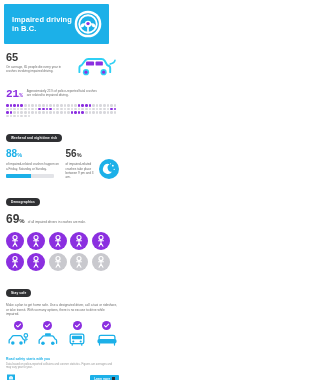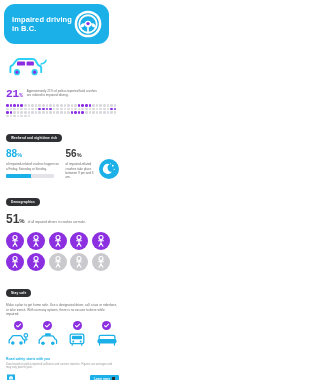--- a/index.html
+++ b/index.html
@@ -7,21 +7,21 @@
     width:125px;height:380px;overflow:hidden;
     background:#ffffff;
     font-family:"Liberation Sans",sans-serif;
     -webkit-font-smoothing:antialiased;
   }
   .page{width:125px;height:380px;position:relative;background:#fff;box-sizing:border-box;}
 
   
   .header{
     margin:4px 16px 0 4px;height:40px;background:#1cb0e8;
-    border-radius:11px;display:flex;align-items:center;
+    border-radius:1px;display:flex;align-items:center;
     justify-content:space-between;padding:0 7px 0 8px;box-sizing:border-box;
   }
   .header-title{
     color:#fff;font-size:7.5px;font-weight:bold;line-height:9.5px;letter-spacing:.1px;
   }
   .wheel{width:28px;height:28px;flex:0 0 28px;}
 
   
   .sec{padding:0 6px;box-sizing:border-box;}
   .body-txt{font-size:3.1px;line-height:4.4px;color:#6d6d6d;}
@@ -102,20 +102,24 @@
       <circle cx="20" cy="20" r="12.5" fill="none" stroke="#ffffff" stroke-width="2.6"></circle>
       <circle cx="20" cy="20" r="4.6" fill="#ffffff"></circle>
       <circle cx="20" cy="19.4" r="2.4" fill="#8b2fe0"></circle>
       <rect x="18.8" y="22" width="2.4" height="10" fill="#ffffff"></rect>
       <path d="M16 19 C11 18 9 21 8.6 25 C12.5 25.6 15.5 23.5 16 19 Z" fill="#ffffff"></path>
       <path d="M24 19 C29 18 31 21 31.4 25 C27.5 25.6 24.5 23.5 24 19 Z" fill="#ffffff"></path>
     </svg>
   </div>
 
   <div class="sec block65">
+    <div class="left">
+      <div class="num">65</div>
+      <div class="body-txt txt">On average, 65 people die every year in crashes involving impaired driving.</div>
+    </div>
     <svg class="carwrap" viewBox="0 0 60 34">
       <path d="M6 24 L6 18 C6 16 7 15 9 14.6 L14 8 C15 6.6 16.5 6 18 6 L36 6 C38 6 39.5 6.8 40.5 8.4 L44 14.6 C46.5 15 48 16.2 48 18.4 L48 24" fill="none" stroke="#2fd0f5" stroke-width="2.6" stroke-linecap="round" stroke-linejoin="round"></path>
       <path d="M48 13 C52 12 54 10.5 54.5 8" fill="none" stroke="#2fd0f5" stroke-width="2.2" stroke-linecap="round"></path>
       <rect x="15" y="9.5" width="11" height="5.5" rx="1.2" fill="#8b2fe0"></rect>
       <rect x="28" y="9.5" width="10" height="5.5" rx="1.2" fill="#8b2fe0"></rect>
       <circle cx="15" cy="24" r="4.2" fill="#2fd0f5"></circle>
       <circle cx="15" cy="24" r="2.1" fill="#8b2fe0"></circle>
       <circle cx="39" cy="24" r="4.2" fill="#2fd0f5"></circle>
       <circle cx="39" cy="24" r="2.1" fill="#8b2fe0"></circle>
     </svg>
@@ -252,21 +256,21 @@
           <circle cx="18.2" cy="12.4" r="0.8" fill="#ffffff"></circle>
           <circle cx="13.8" cy="5.6" r="0.6" fill="#ffffff"></circle>
         </svg>
       </div>
     </div>
   </div>
 
   <div class="sec" style="margin-top:9px">
     <span class="badge">Demographics</span>
     <div class="d69">
-      <div class="p"><span style="font-size:12px">51</span><span>%</span></div>
+      <div class="p"><span style="font-size:12px">69</span><span>%</span></div>
       <div class="t">of all impaired drivers in crashes are male.</div>
     </div>
     <div class="people" id="people">
         <svg viewBox="0 0 24 24" class="person">
           <circle cx="12" cy="12" r="12" fill="#8B2FE0"></circle>
           <circle cx="12" cy="7.4" r="2.7" fill="none" stroke="#fff" stroke-width="1.5"></circle>
           <path d="M12 10.1 L12 14.6 M8.8 11.6 L15.2 11.6 M12 14.6 L9.4 19 M12 14.6 L14.6 19" fill="none" stroke="#fff" stroke-width="1.5" stroke-linecap="round"></path>
         </svg>
         <svg viewBox="0 0 24 24" class="person">
           <circle cx="12" cy="12" r="12" fill="#8B2FE0"></circle>

